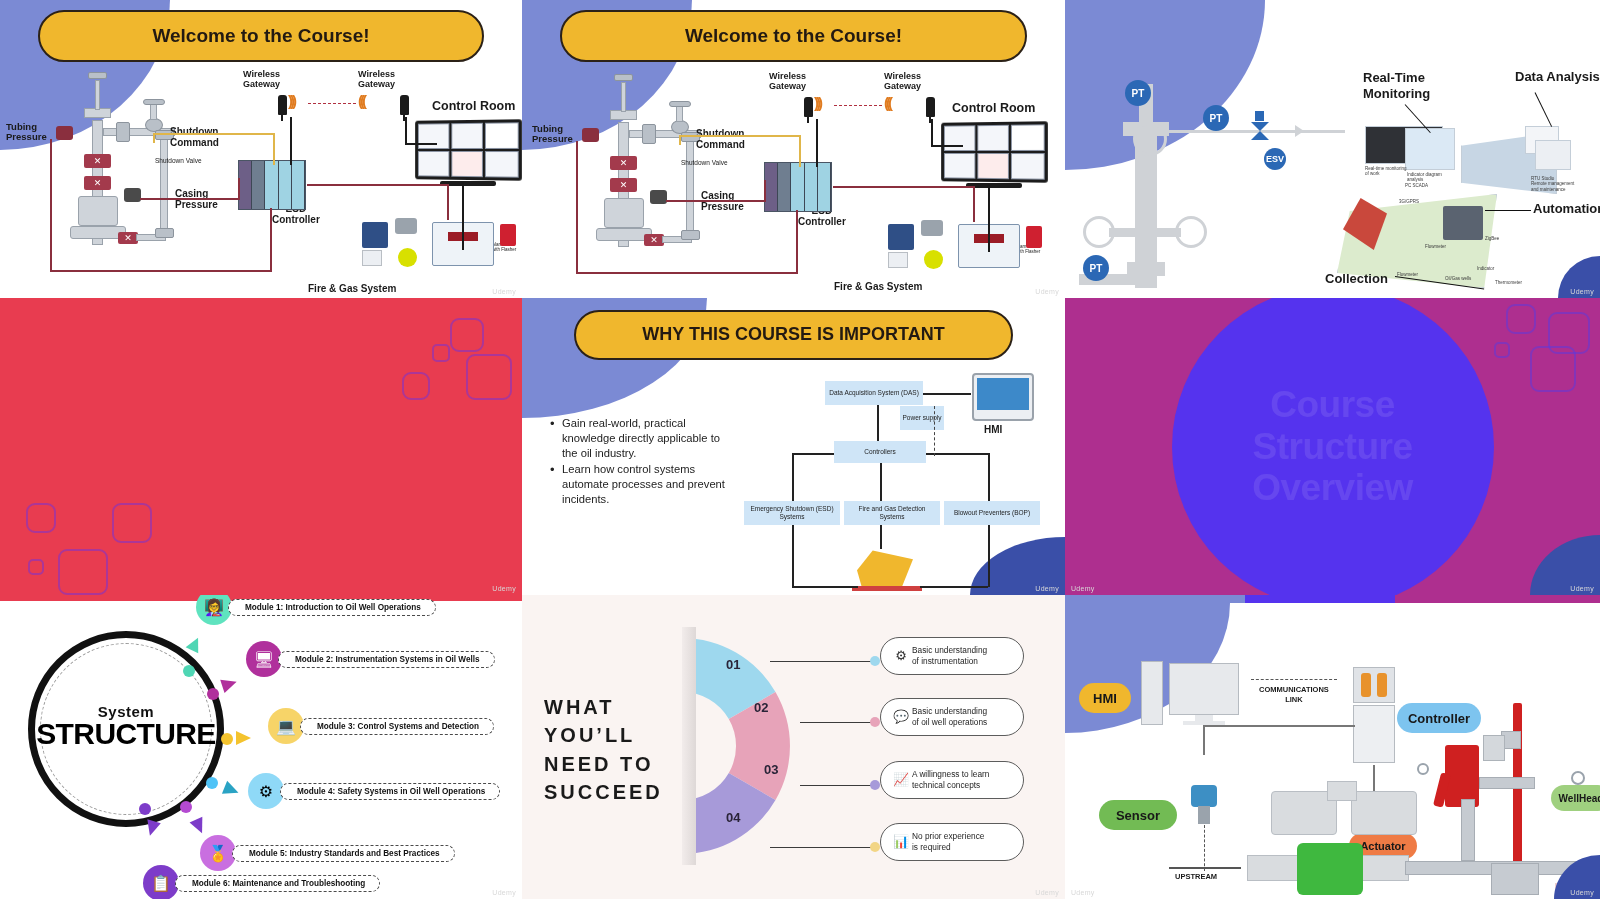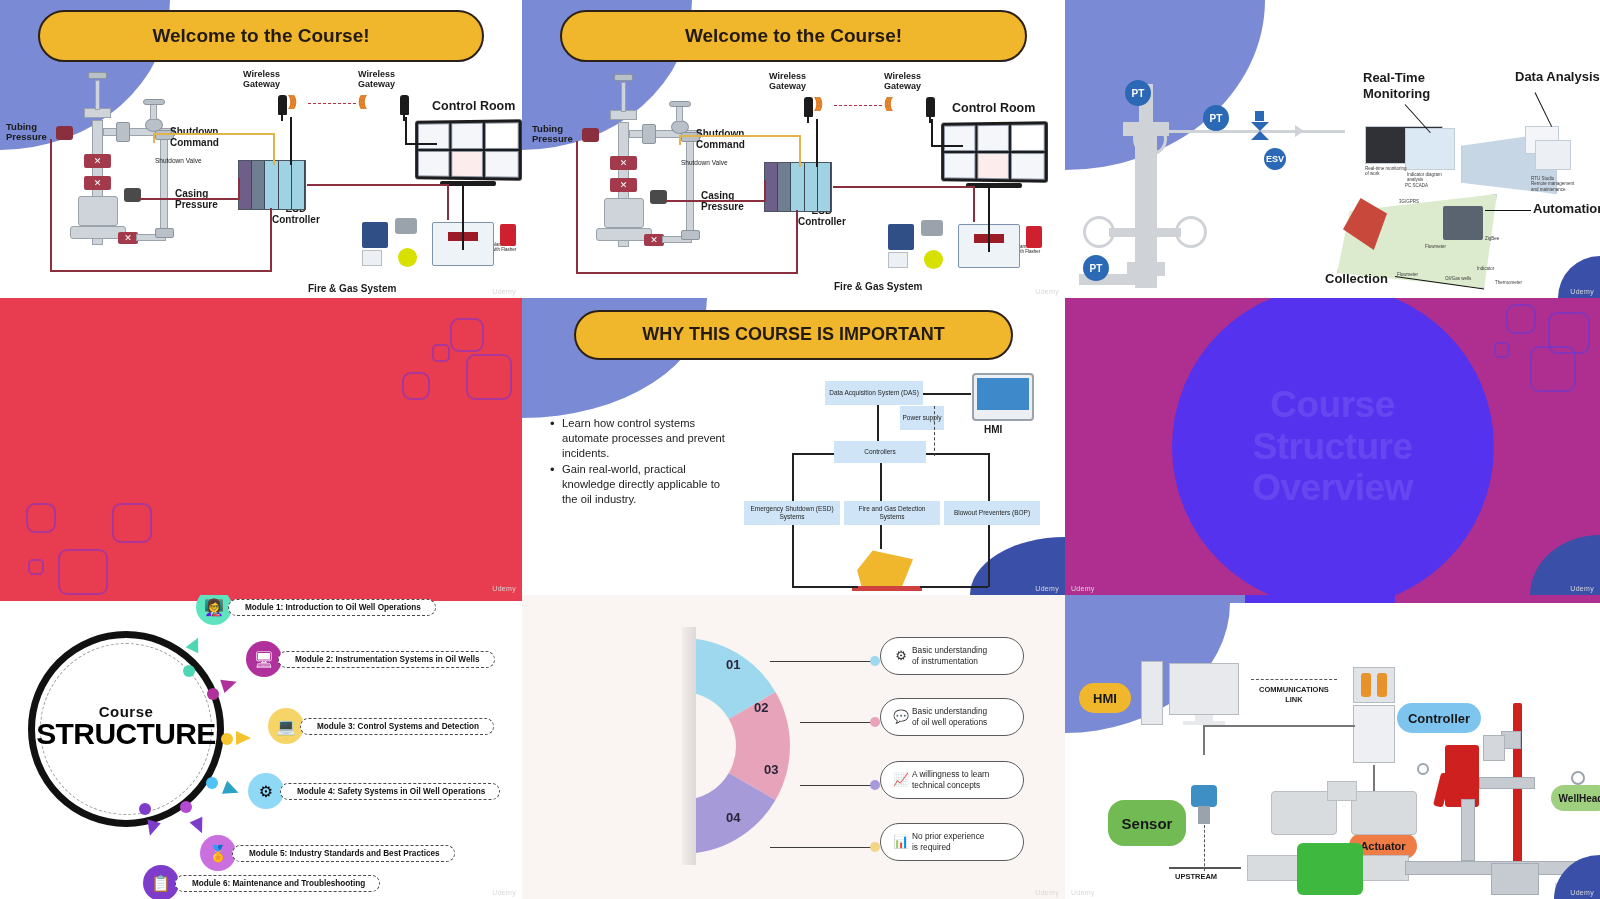--- a/index.html
+++ b/index.html
@@ -417,22 +417,22 @@
     <div class="sqr" style="left:28px;bottom:20px;width:16px;height:16px;border-radius:5px;"></div>
     <div class="sqr" style="left:58px;bottom:0px;width:50px;height:46px;"></div>
     <div class="sqr" style="left:112px;bottom:52px;width:40px;height:40px;"></div>
     <div class="wm">Udemy</div>
   </div>
 
   <div class="slide whyimp">
     <div class="blue-corner" style="width:185px;height:120px;"></div>
     <div class="pill">WHY THIS COURSE IS IMPORTANT</div>
     <ul class="bul">
+      <li>Gain real-world, practical knowledge directly applicable to the oil industry.</li>
       <li>Learn how control systems automate processes and prevent incidents.</li>
-      <li>Gain real-world, practical knowledge directly applicable to the oil industry.</li>
     </ul>
     <div class="diagram">
 
       <div class="bbox" style="left:303px;top:83px;width:98px;height:24px;">Data Acquisition System (DAS)</div>
       <div class="bbox" style="left:378px;top:108px;width:44px;height:24px;">Power supply</div>
       <div class="bbox" style="left:312px;top:143px;width:92px;height:22px;">Controllers</div>
       <div class="bbox" style="left:222px;top:203px;width:96px;height:24px;">Emergency Shutdown (ESD) Systems</div>
       <div class="bbox" style="left:322px;top:203px;width:96px;height:24px;">Fire and Gas Detection Systems</div>
       <div class="bbox" style="left:422px;top:203px;width:96px;height:24px;">Blowout Preventers (BOP)</div>
 
@@ -475,21 +475,21 @@
     <div class="mag-corner"></div>
     <div class="wm l">Udemy</div>
     <div class="wm">Udemy</div>
   </div>
 
   <div class="slide cstruct">
     <div style="position:absolute;left:0;top:0;width:522px;height:6px;background:#e83c50;"></div>
     <div class="ring-outer" style="top:36px;"></div>
     <div class="ring-inner" style="top:48px;"></div>
     <div class="ring-txt" style="top:108px;">
-      <div class="a">Course</div>
+      <div class="a">System</div>
       <div class="b">STRUCTURE</div>
     </div>
     <div class="dot" style="left:183px;top:70px;background:#4fd6b4;"></div>
     <div class="dot" style="left:207px;top:93px;background:#b0309c;"></div>
     <div class="dot" style="left:221px;top:138px;background:#f4c32e;"></div>
     <div class="dot" style="left:206px;top:182px;background:#4fc3f7;"></div>
     <div class="dot" style="left:180px;top:206px;background:#b44ad1;"></div>
     <div class="dot" style="left:139px;top:208px;background:#7d3cc9;"></div>
 
     <div class="fatarrow" style="left:188px;top:42px;border-left:7px solid transparent;border-right:7px solid transparent;border-bottom:14px solid #4fd6b4;transform:rotate(26deg);"></div>
@@ -520,20 +520,24 @@
       <div class="modcap">Module 5: Industry Standards and Best Practices</div>
     </div>
     <div class="modrow" style="left:143px;top:270px;">
       <div class="modicon" style="background:#7d3cc9;color:#fff;">📋</div>
       <div class="modcap">Module 6: Maintenance and Troubleshooting</div>
     </div>
     <div class="wm">Udemy</div>
   </div>
 
   <div class="slide need">
+    <h2 style="white-space:pre-line;">WHAT
+YOU’LL
+NEED TO
+SUCCEED</h2>
     <div class="donut">
       <svg width="178" height="238" viewBox="0 0 178 238">
         <g transform="translate(0,119)">
           <path d="M0,-108 A108,108 0 0,1 93.5,-54 L46.8,-27 A54,54 0 0,0 0,-54 Z" fill="#9ed8ee"></path>
           <path d="M93.5,-54 A108,108 0 0,1 93.5,54 L46.8,27 A54,54 0 0,0 46.8,-27 Z" fill="#e7a3b9"></path>
           <path d="M93.5,54 A108,108 0 0,1 0,108 L0,54 A54,54 0 0,0 46.8,27 Z" fill="#a79ad9"></path>
           <path d="M0,108 A108,108 0 0,1 -0.1,108 L-0.1,54 A54,54 0 0,0 0,54 Z" fill="#f2d585"></path>
           <path d="M0,108 L0,54 A54,54 0 0,1 -20,50 L-40,100 Z" fill="#f2d585"></path>
           <rect x="-8" y="-110" width="8" height="220" fill="#f2eceb"></rect>
           <path d="M0,-108 L0,-54 A54,54 0 0,0 -54,0 A54,54 0 0,0 0,54 L0,108 A108,108 0 0,1 0,-108 Z" fill="#f2eceb" opacity="0"></path>
@@ -579,21 +583,21 @@
   </div>
 
   <div class="slide ready">
     <div style="position:absolute;left:0;top:0;width:180px;height:8px;background:#7b8ad4;"></div>
     <div style="position:absolute;left:180px;top:0;width:150px;height:8px;background:#5533ee;"></div>
     <div style="position:absolute;left:330px;top:0;width:205px;height:8px;background:#ae2f8f;"></div>
     <div class="blue-corner" style="top:8px;width:165px;height:130px;"></div>
     <div class="diagram">
       <div class="tag hmi" style="left:14px;top:88px;width:52px;height:30px;font-size:13px;">HMI</div>
       <div class="tag ctrl" style="left:332px;top:108px;width:84px;height:30px;font-size:13px;">Controller</div>
-      <div class="tag sensor" style="left:43px;top:205px;width:78px;height:46px;font-size:15px;">Sensor</div>
+      <div class="tag sensor" style="left:34px;top:205px;width:78px;height:30px;font-size:13px;">Sensor</div>
       <div class="tag act" style="left:284px;top:238px;width:68px;height:26px;font-size:11px;">Actuator</div>
       <div class="tag well" style="left:486px;top:190px;width:60px;height:26px;font-size:10px;">WellHead</div>
 
       <div class="pc" style="left:76px;top:66px;width:22px;height:64px;"></div>
       <div class="pc" style="left:104px;top:68px;width:70px;height:52px;"></div>
       <div class="pc" style="left:130px;top:120px;width:18px;height:8px;border:none;"></div>
       <div class="pc" style="left:118px;top:126px;width:42px;height:4px;border:none;"></div>
 
       <div class="dashline" style="left:186px;top:84px;width:86px;"></div>
       <div class="lbl" style="left:194px;top:90px;font-size:7.5px;white-space:pre;text-align:center;line-height:1.3;">COMMUNICATIONS

